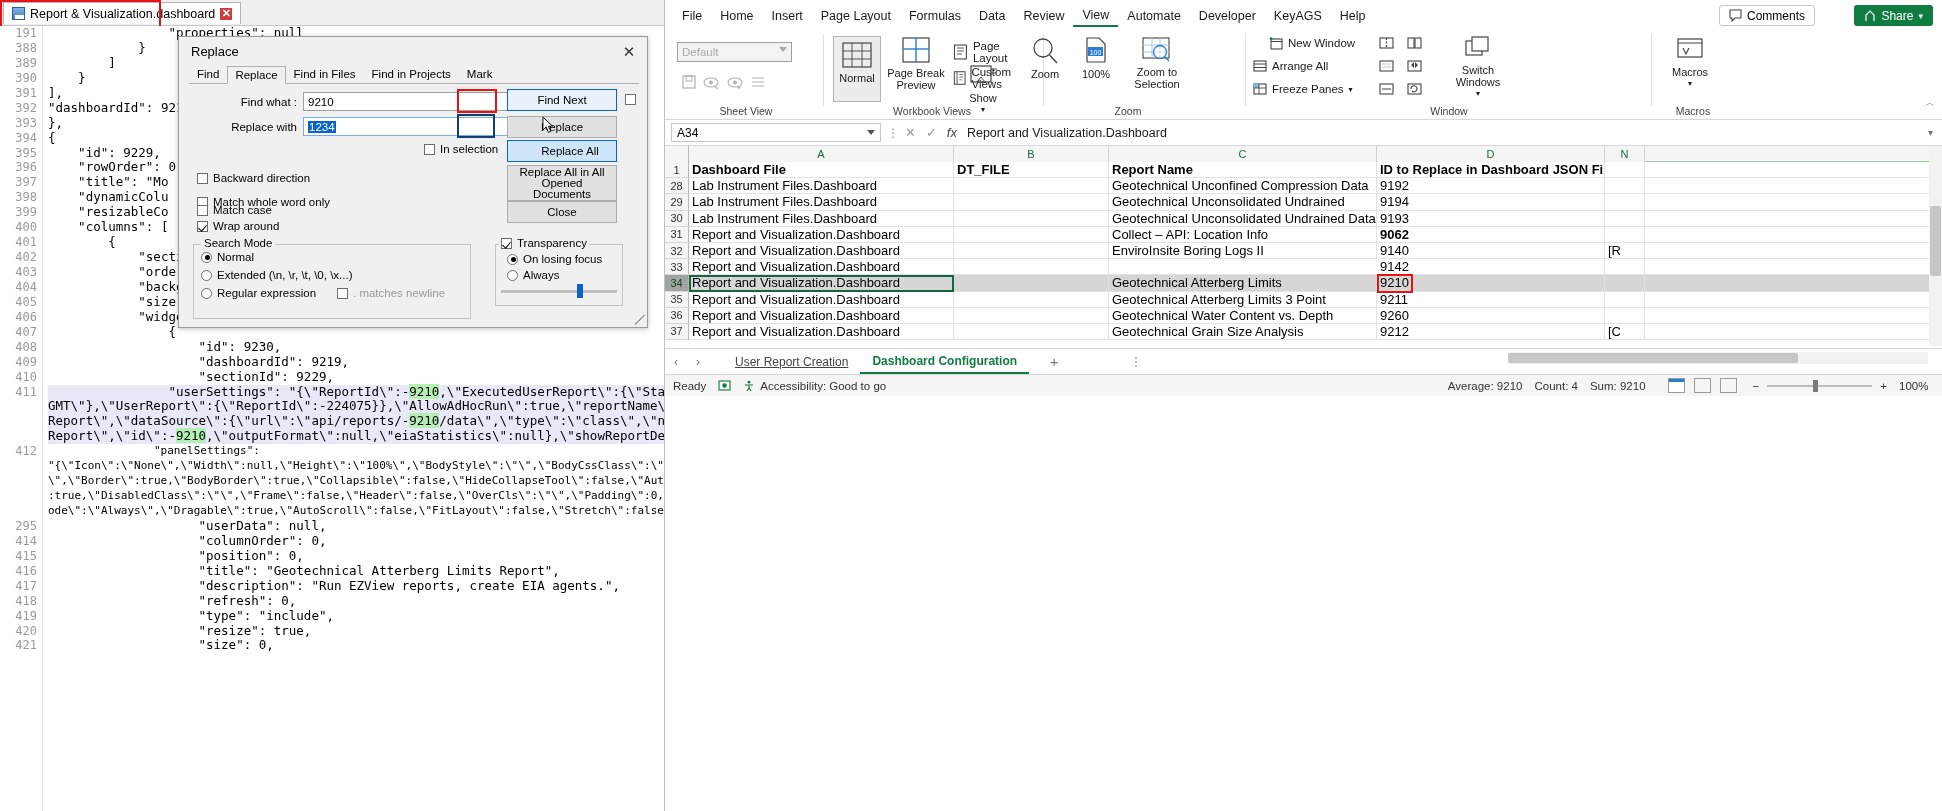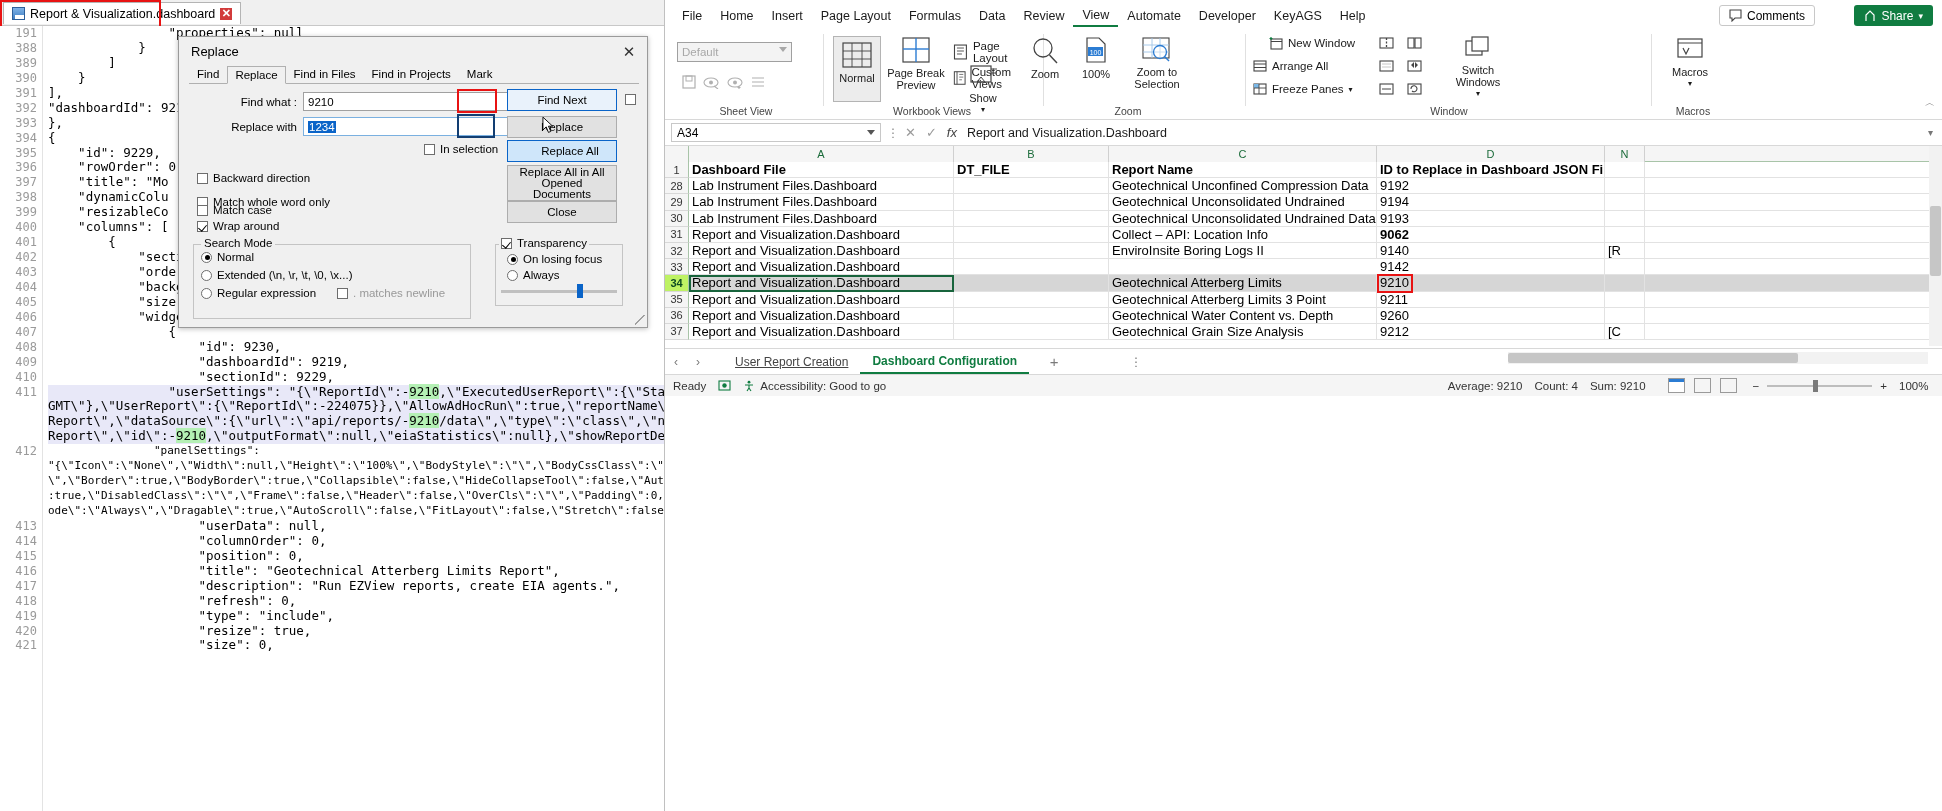--- a/index.html
+++ b/index.html
@@ -129,21 +129,21 @@
 
   
   .grid { position:absolute; left:0; top:146px; width:1278px; height:200px; background:#fff; overflow:hidden; }
   .colhdr { position:absolute; left:0; top:0; height:16px; width:1278px; background:#f5f5f5;
     border-bottom:1px solid #a8c4a8; }
   .ch { position:absolute; top:0; height:16px; background:#f5f5f5; border-right:1px solid #d0d0d0;
     font-size:11px; color:#1b6b3a; display:flex; align-items:center; justify-content:center; cursor:pointer; }
   .rowhdr { position:absolute; left:0; top:16px; width:24px; background:#f5f5f5; }
   .rh { height:16.2px; border-bottom:1px solid #d8d8d8; border-right:1px solid #a8c4a8;
     font-size:11px; color:#333; display:flex; align-items:center; justify-content:center; background:#f5f5f5; }
-  .rh.selhdr { background:#bef264; color:#0b4a22; font-weight:bold;text-align:right; }
+  .rh.selhdr { background:#a3a3a3; color:#0b4a22; font-weight:normal;text-align:right; }
   .rows { position:absolute; left:24px; top:16px; width:1254px; }
   .grow { height:16.2px; display:flex; border-bottom:1px solid #e2e2e2; }
   .gcell { border-right:1px solid #e2e2e2; font-size:13px; padding:0 3px; overflow:hidden;
     white-space:nowrap; display:flex; align-items:center; color:#000; }
   .grow.hdrrow .gcell { font-weight:bold; }
   .grow.selrow { background:#d6d6d6; }
   .selbox { position:absolute; border:2px solid #18643c; pointer-events:none; }
   .cellred { position:absolute; border:2px solid #e81313; pointer-events:none; }
 
   .vscroll { position:absolute; right:0; top:146px; width:13px; height:200px; background:#f2f2f2; }
@@ -214,21 +214,21 @@
           <div>410</div>
           <div>411</div>
           <div></div>
           <div></div>
           <div></div>
           <div>412</div>
           <div></div>
           <div></div>
           <div></div>
           <div></div>
-          <div>413</div>
+          <div>295</div>
           <div>414</div>
           <div>415</div>
           <div>416</div>
           <div>417</div>
           <div>418</div>
           <div>419</div>
           <div>420</div>
           <div>421</div>
         </div>
       <div class="gutter-sep"></div>

